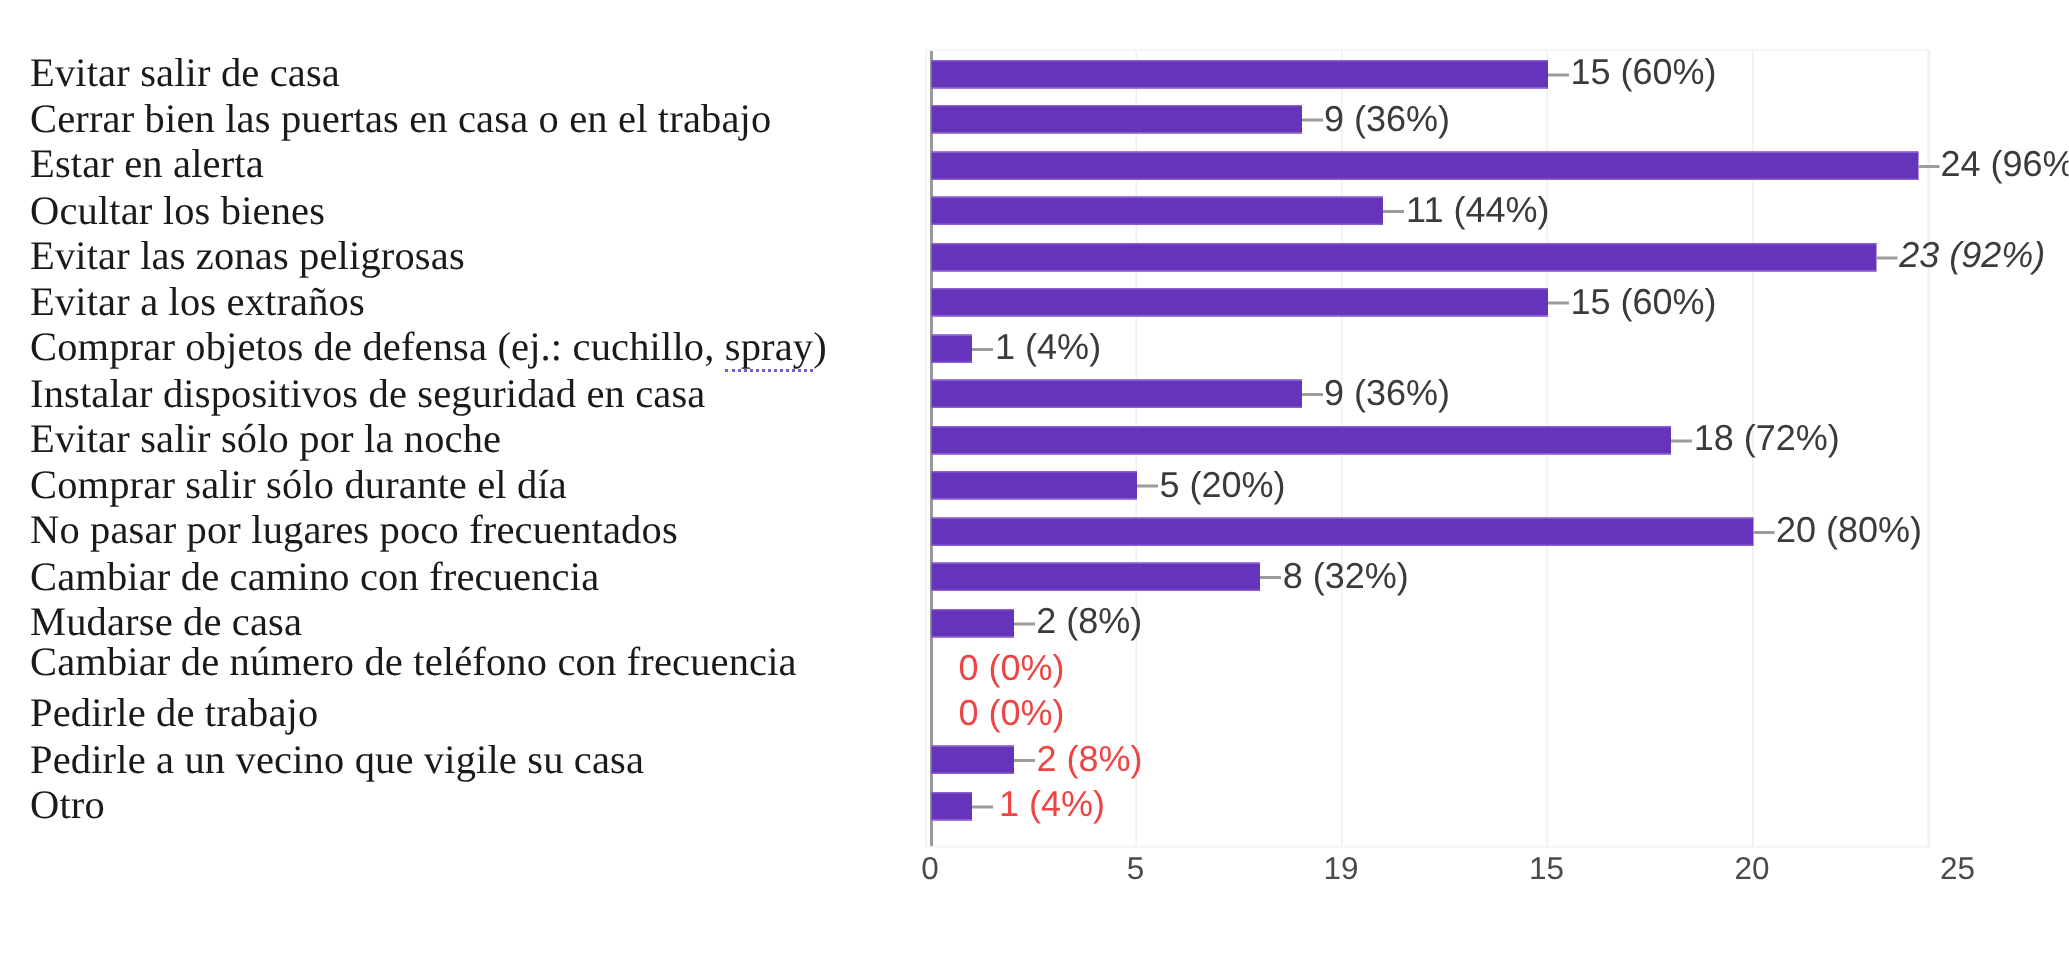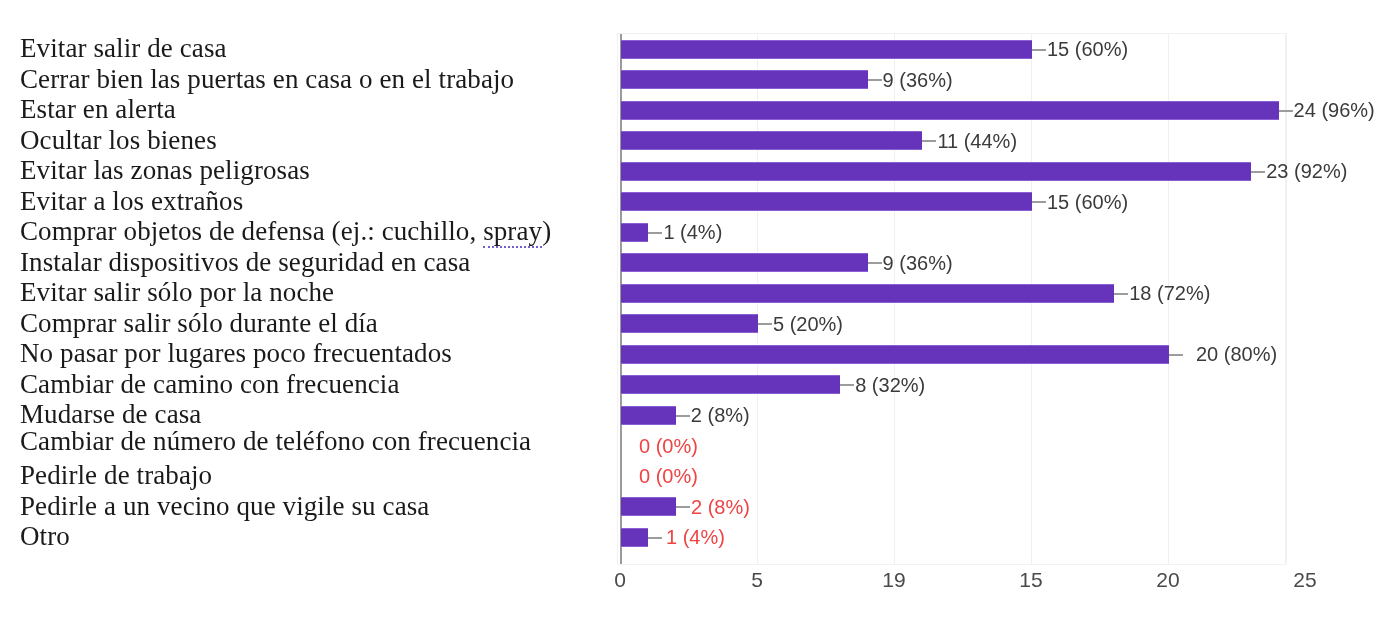--- a/index.html
+++ b/index.html
@@ -96,21 +96,21 @@
     height: 2px;
     width: 14px;
     background: #9c9c9c;
   }
   .dlabel {
     position: absolute;
     top: 0;
     height: 30.5px;
     line-height: 30.5px;
     font-family: "Liberation Sans", "DejaVu Sans", sans-serif;
-    font-size: 20px;
+    font-size: 24px;
     color: #3b3b3b;
     white-space: nowrap;
   }
   .dlabel.nobar {
     color: #ef4444;
   }
 
   
   #x-axis {
     position: absolute;
@@ -178,21 +178,21 @@
           <div class="dlabel" style="left: 675.6px;">24 (96%)</div>
         </div>
         <div class="bar-row" style="top: 91.5px;">
           <div class="bar" style="width: 301.4px;"></div>
           <div class="leader" style="left: 304.4px;"></div>
           <div class="dlabel" style="left: 319.4px;">11 (44%)</div>
         </div>
         <div class="bar-row" style="top: 122px;">
           <div class="bar" style="width: 630.2px;"></div>
           <div class="leader" style="left: 633.2px;"></div>
-          <div class="dlabel" style="left: 648.2px;">23 (92%)</div>
+          <div class="dlabel" style="left: 648.2px; font-style: italic;">23 (92%)</div>
         </div>
         <div class="bar-row" style="top: 152.5px;">
           <div class="bar" style="width: 411px;"></div>
           <div class="leader" style="left: 414px;"></div>
           <div class="dlabel" style="left: 429px;">15 (60%)</div>
         </div>
         <div class="bar-row" style="top: 183px;">
           <div class="bar" style="width: 27.4px;"></div>
           <div class="leader" style="left: 30.4px;"></div>
           <div class="dlabel" style="left: 45.4px;">1 (4%)</div>
@@ -208,21 +208,21 @@
           <div class="dlabel" style="left: 511.2px;">18 (72%)</div>
         </div>
         <div class="bar-row" style="top: 274.5px;">
           <div class="bar" style="width: 137px;"></div>
           <div class="leader" style="left: 140px;"></div>
           <div class="dlabel" style="left: 155px;">5 (20%)</div>
         </div>
         <div class="bar-row" style="top: 305px;">
           <div class="bar" style="width: 548px;"></div>
           <div class="leader" style="left: 551px;"></div>
-          <div class="dlabel" style="left: 566px; margin-left: 12px;">20 (80%)</div>
+          <div class="dlabel" style="left: 566px;">20 (80%)</div>
         </div>
         <div class="bar-row" style="top: 335.5px;">
           <div class="bar" style="width: 219.2px;"></div>
           <div class="leader" style="left: 222.2px;"></div>
           <div class="dlabel" style="left: 237.2px;">8 (32%)</div>
         </div>
         <div class="bar-row" style="top: 366px;">
           <div class="bar" style="width: 54.8px;"></div>
           <div class="leader" style="left: 57.8px;"></div>
           <div class="dlabel" style="left: 72.8px;">2 (8%)</div>

